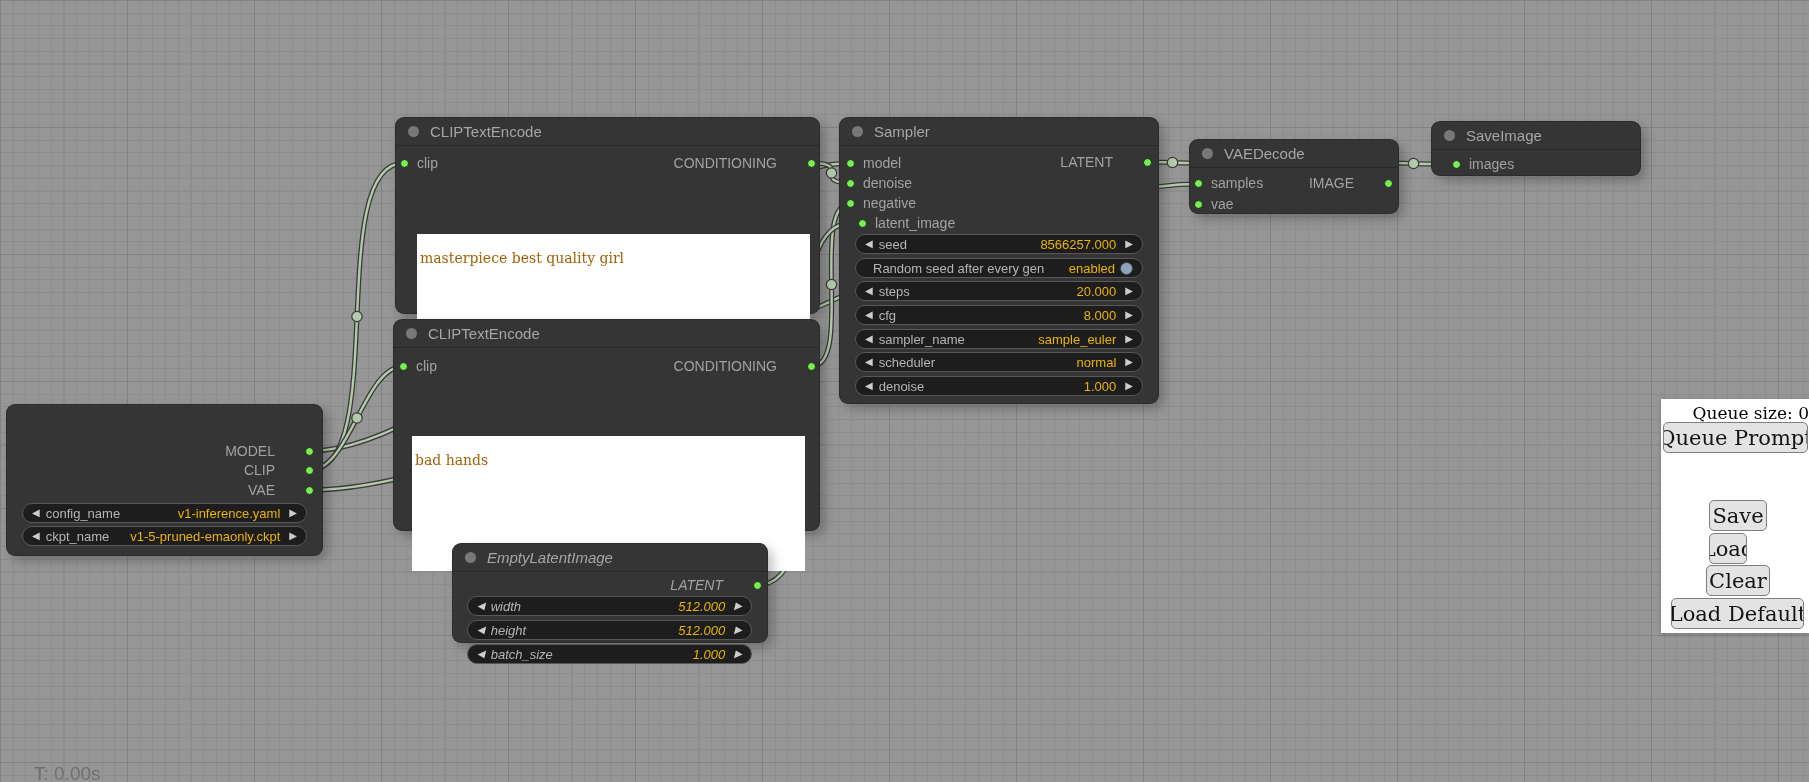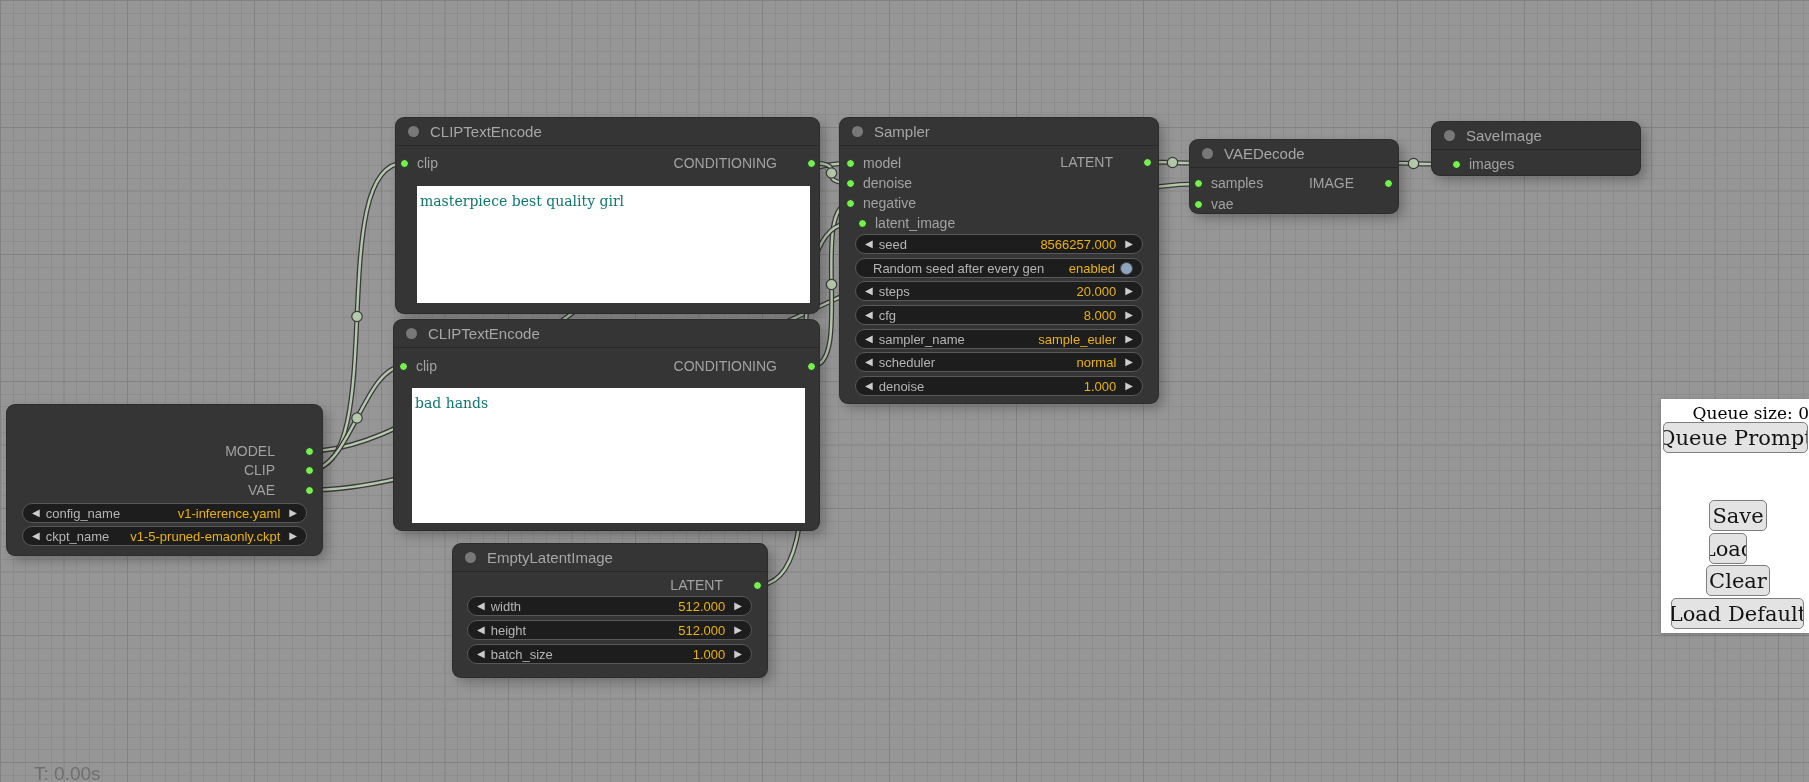--- a/index.html
+++ b/index.html
@@ -44,23 +44,24 @@
   }
   .warr { font-size:10px; color:#cccccc; line-height:1; flex:none; }
   .wlabel { margin:0 0 0 6px; flex:1 1 auto; overflow:hidden; }
   .wvalue { margin-right:9px; color:#eab308; }
   .widget.toggle .wlabel { margin-left:8px; }
   .widget.toggle .wvalue { margin-right:5px; }
   .toggle-dot { width:13px; height:13px; border-radius:50%; background:var(--toggle,#8ca4bd);
                 border:1px solid #444; flex:none; }
   .node textarea {
     position:absolute; resize:none; border:none; outline:none;
-    background:#ffffff; color:#0f766e;
+    background:#ffffff; color:#a16207;
     font-family:"DejaVu Serif", serif; font-size:14px; line-height:1.25;
-    padding:7px 3px;
+    padding:16px 3px;
+    margin-top:48px;
   }
   #menu-panel {
     position:absolute; left:1661px; top:399px; width:148px; height:234px;
     background:#ffffff; z-index:3; font-family:"DejaVu Serif", serif;
     box-shadow:0 1px 4px rgba(0,0,0,0.2);
   }
   #queue-size { position:absolute; top:4px; left:0; width:100%; text-align:right;
                 font-size:17px; color:#000; }
   .menu-btn {
     position:absolute; background:#e3e3e3; border:1px solid #7e7e7e; border-radius:5px;
@@ -161,21 +162,21 @@
       <span class="sdot"></span>
       <span>clip</span>
     </div>
     <div class="slot out" style="top:38px; right:3px;">
       <span class="sdot"></span>
       <span>CONDITIONING</span>
     </div>
     <textarea style="left: 18px; top: 68px; width: 393px; height: 135px;">bad hands</textarea>
   </div>
 
-  <div class="node" style="left:453px; top:544px; width:314px; height:133px;">
+  <div class="node" style="left:453px; top:544px; width:314px; height:98px;font-style:italic;">
     <div class="node-header">
       <span class="status-dot"></span>
       <span>EmptyLatentImage</span>
     </div>
     <div class="slot out" style="top:33px; right:5px;">
       <span class="sdot"></span>
       <span>LATENT</span>
     </div>
     <div class="widget" style="left:14px; top:52px; width:285px;">
       <span class="warr">◀</span>

